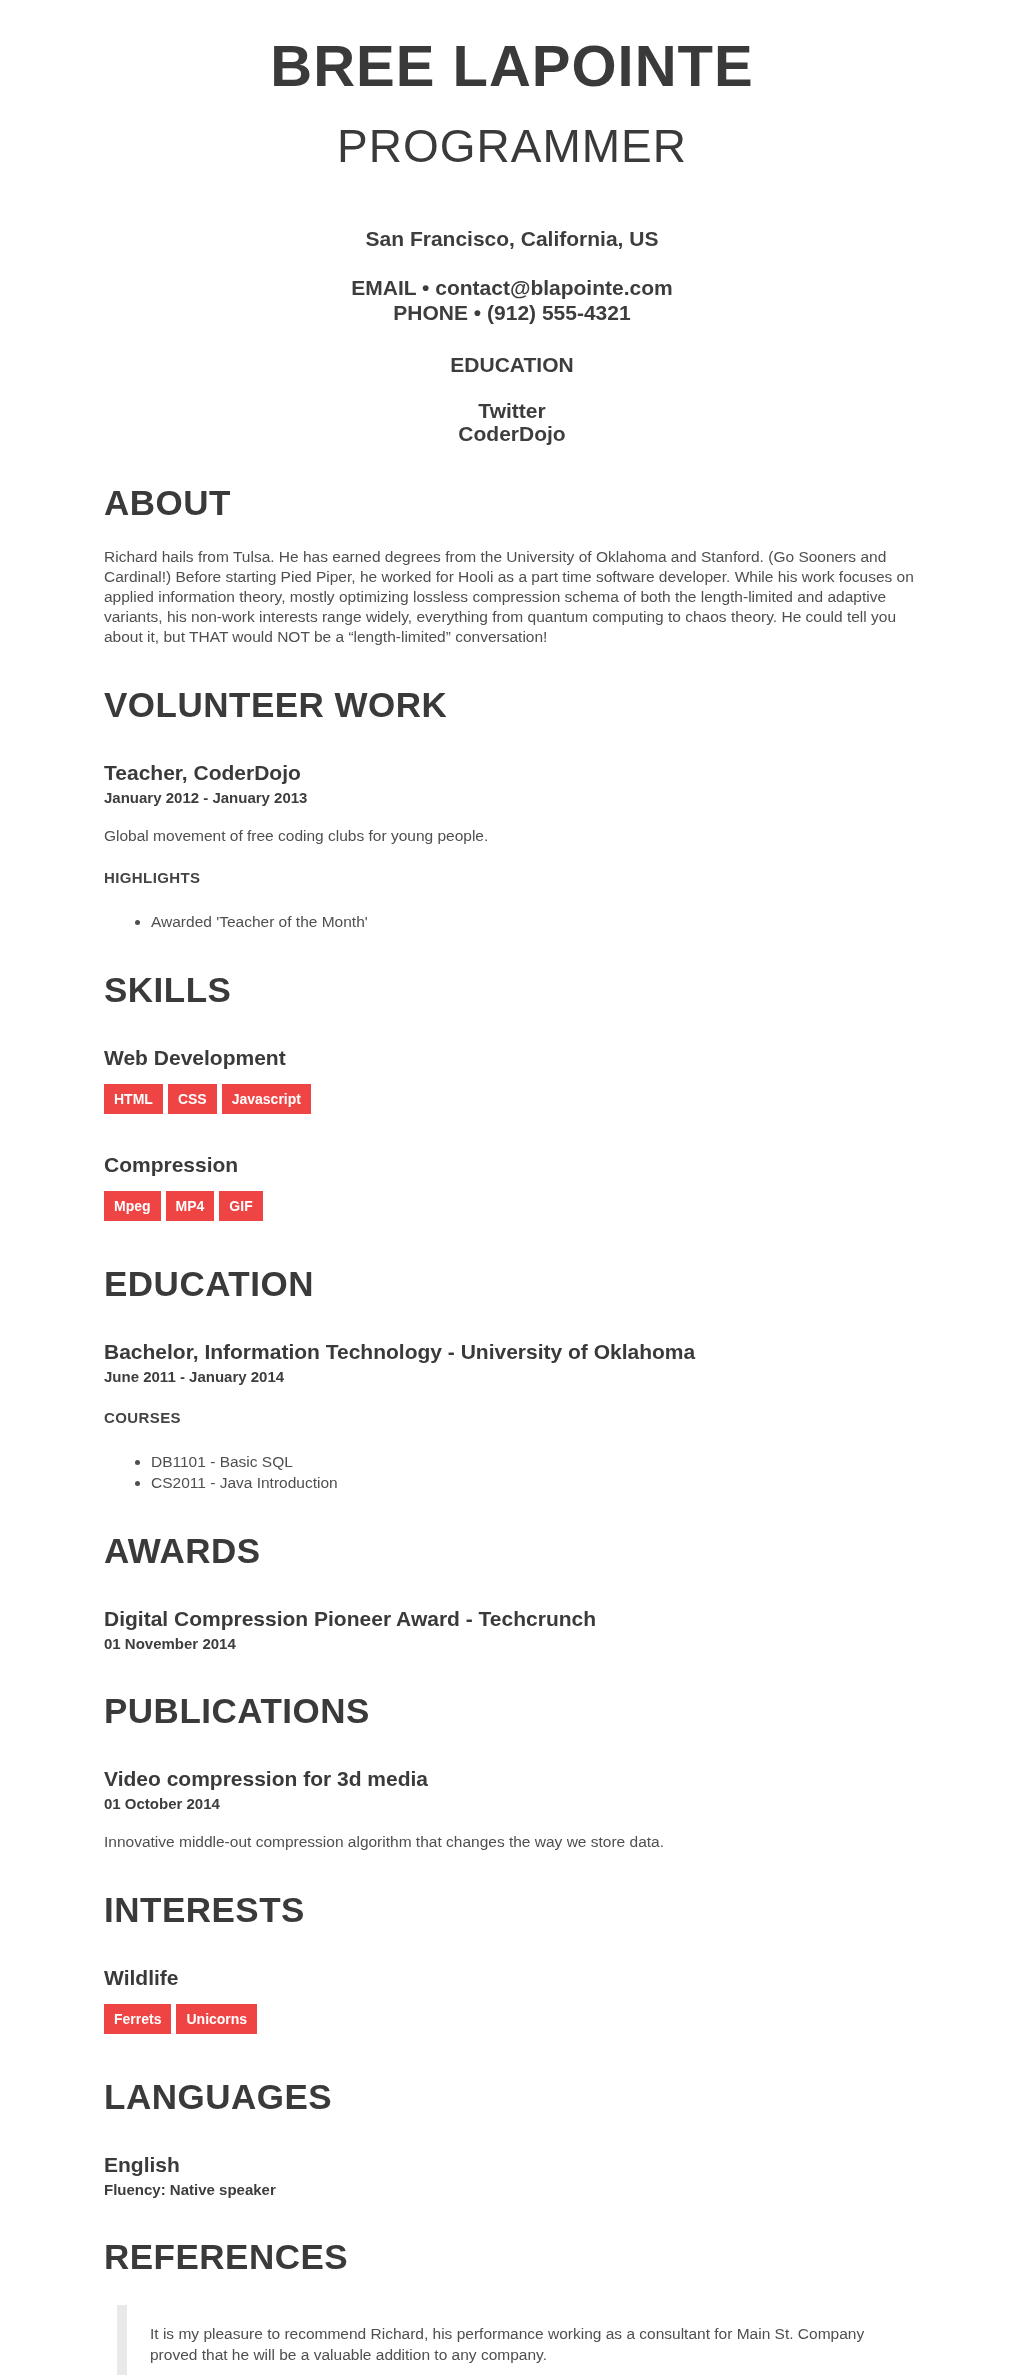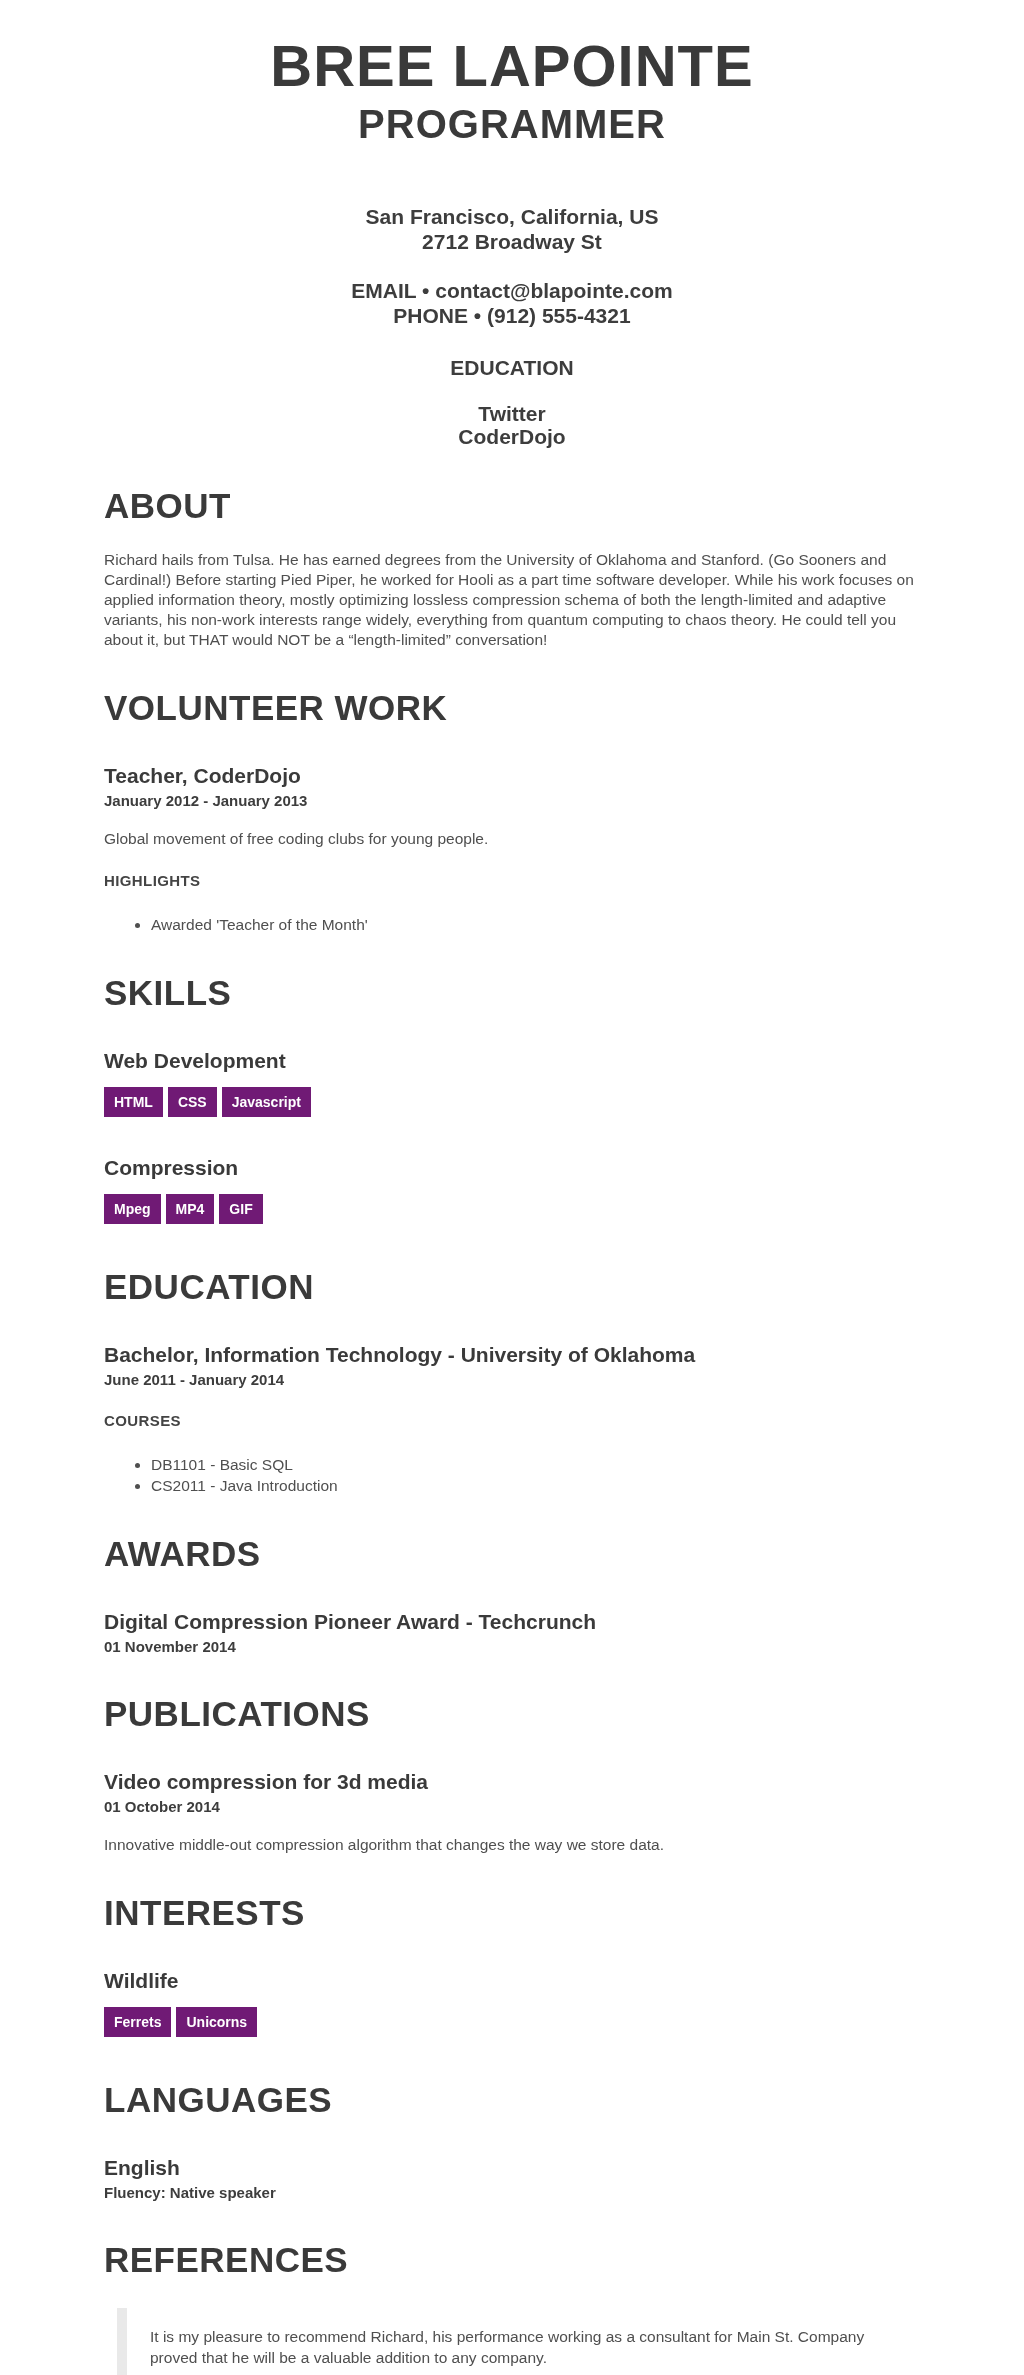--- a/index.html
+++ b/index.html
@@ -10,21 +10,21 @@
     background: #ffffff;
     font-family: "Liberation Sans", "DejaVu Sans", sans-serif;
     color: #4f4f4f;
     -webkit-font-smoothing: antialiased;
   }
   .page { width: 816px; margin: 0 auto; padding-top: 34px; }
 
   
   .header { text-align: center; color: #3a3a3a; }
   .name { font-size: 58px; font-weight: 800; line-height: 64px; letter-spacing: 1px; }
-  .role { font-size: 40px; font-weight: 700; line-height: 44px; letter-spacing: 1px; margin-top: 4px; }
+  .role { font-size: 46px; font-weight: 400; line-height: 44px; letter-spacing: 1px; margin-top: 26px; }
   .contact { margin-top: 58px; font-size: 21px; font-weight: 700; line-height: 25px; color: #3d3d3d; }
   .contact-line { display: block; }
   .email-phone { margin-top: 24px; }
   .profiles-label { margin-top: 27px; font-size: 21px; font-weight: 700; color: #3d3d3d; line-height: 25px; }
   .profiles-list { margin-top: 22px; font-size: 21px; font-weight: 700; color: #3d3d3d; line-height: 23px; }
   .profile-item { display: block; cursor: pointer; }
 
   
   h2 {
     font-size: 35px; font-weight: 800; color: #3a3a3a;
@@ -36,21 +36,21 @@
   .entry-date { font-size: 15px; font-weight: 700; color: #3d3d3d; line-height: 19px; margin-top: 2px; }
   .entry-summary { font-size: 15.5px; line-height: 20px; color: #4f4f4f; margin-top: 19px; }
   .sub-label { margin-top: 22px; font-size: 15px; font-weight: 700; color: #444444; letter-spacing: 0.4px; line-height: 19px; }
   ul.bullets { margin: 24px 0 0; padding: 0 0 0 47px; }
   ul.bullets li { font-size: 15.5px; line-height: 21px; color: #4f4f4f; }
 
   
   .group-name { font-size: 21px; font-weight: 700; color: #3a3a3a; line-height: 26px; margin-top: 33px; }
   .chips { margin-top: 13px; font-size: 0; }
   .chip {
-    display: inline-block; background: #701a75; color: #ffffff;
+    display: inline-block; background: #ef4444; color: #ffffff;
     font-size: 14px; font-weight: 700; line-height: 16px;
     padding: 7px 10px; margin: 0 5px 5px 0;
   }
 
   
   .lang-fluency { font-size: 15px; font-weight: 700; color: #3d3d3d; line-height: 19px; margin-top: 2px; }
 
   
   blockquote {
     margin: 26px 0 0 13px;
@@ -63,21 +63,20 @@
 <body>
 
 <div class="page">
 
   <div class="header">
     <div class="name">BREE LAPOINTE</div>
     <div class="role">PROGRAMMER</div>
 
     <div class="contact">
       <span class="contact-line">San Francisco, California, US</span>
-      <span class="contact-line">2712 Broadway St</span>
     </div>
 
     <div class="contact email-phone">
       <span class="contact-line">EMAIL • contact@blapointe.com</span>
       <span class="contact-line">PHONE • (912) 555-4321</span>
     </div>
 
     <div class="profiles-label">EDUCATION</div>
     <div class="profiles-list">
       <span class="profile-item">Twitter</span>

